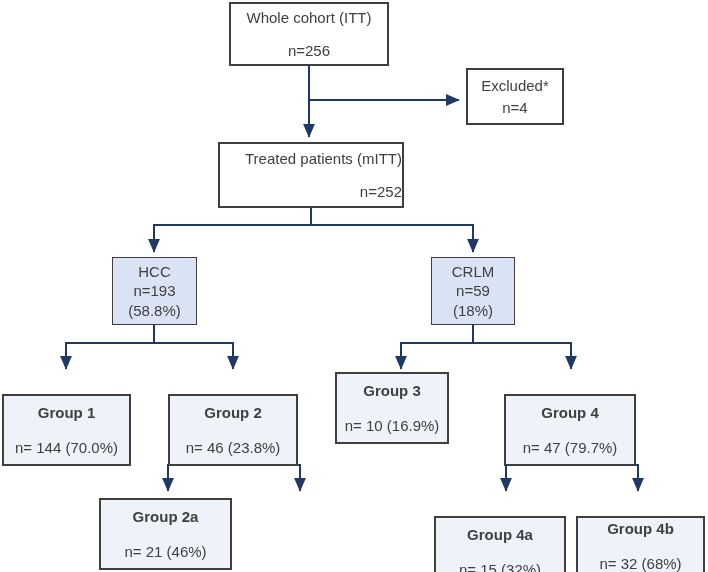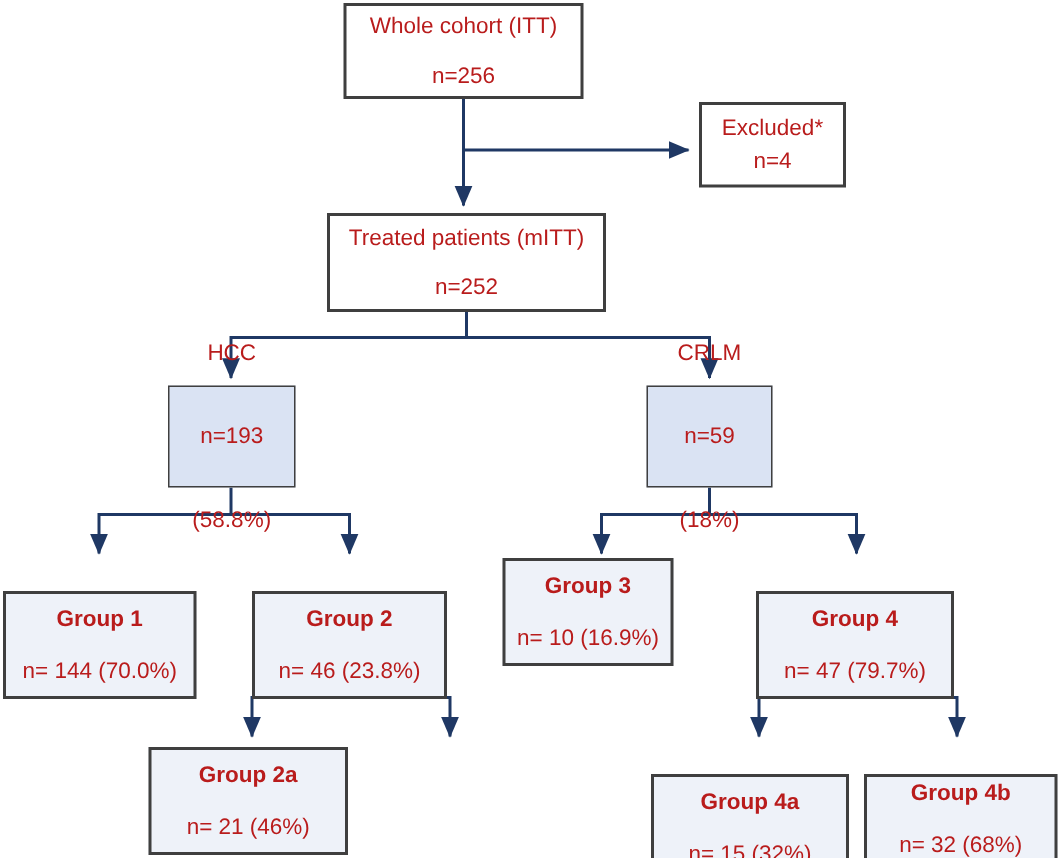--- a/index.html
+++ b/index.html
@@ -1,36 +1,36 @@
 <!DOCTYPE html>
 <html><head>
 <meta charset="utf-8">
 <style>
   html,body{margin:0;padding:0;background:#ffffff;}
   #canvas{
     position:relative;width:708px;height:572px;background:#ffffff;overflow:hidden;
-    font-family:"Liberation Sans","DejaVu Sans",sans-serif;color:#b91c1c;
+    font-family:"Liberation Sans","DejaVu Sans",sans-serif;color:#404040;
   }
   #connectors{position:absolute;left:0;top:0;width:708px;height:572px;pointer-events:none;}
   .node{
     position:absolute;box-sizing:border-box;border:2px solid #3f3f3f;background:#ffffff;
     display:flex;flex-direction:column;align-items:center;justify-content:center;
     text-align:center;font-size:15px;line-height:1.3;
   }
-  .node.blue{background:#dae3f3;border-width:1.5px;gap:36px;}
+  .node.blue{background:#dae3f3;border-width:1.5px;}
   .node.pale{background:#eef2f9;margin-top:20px;}
   .node .t{font-weight:bold;}
   .gap-lg{row-gap:13px;}
   .gap-md{row-gap:16px;}
   .gap-sm{row-gap:2px;}
   .gap-xs{row-gap:0px;}
   
   #n-whole   {left:229px;top:2px;  width:160px;height:64px;}
   #n-excl    {left:466px;top:68px; width:98px; height:57px;text-align:right;}
-  #n-treated {left:218px;top:142px;width:186px;height:66px;}
+  #n-treated {left:218px;top:142px;width:186px;height:66px;align-items:flex-end;}
   #n-hcc     {left:112px;top:257px;width:85px; height:68px;}
   #n-crlm    {left:431px;top:257px;width:84px; height:68px;}
   #n-g1      {left:2px;  top:374px;width:129px;height:72px;}
   #n-g2      {left:168px;top:374px;width:130px;height:72px;}
   #n-g3      {left:335px;top:352px;width:114px;height:72px;}
   #n-g4      {left:504px;top:374px;width:132px;height:72px;}
   #n-g2a     {left:99px; top:478px;width:133px;height:72px;}
   #n-g2b     {left:241px;top:496px;width:130px;height:72px;}
   #n-g4a     {left:434px;top:496px;width:132px;height:72px;}
   #n-g4b     {left:576px;top:496px;width:129px;height:60px;}

